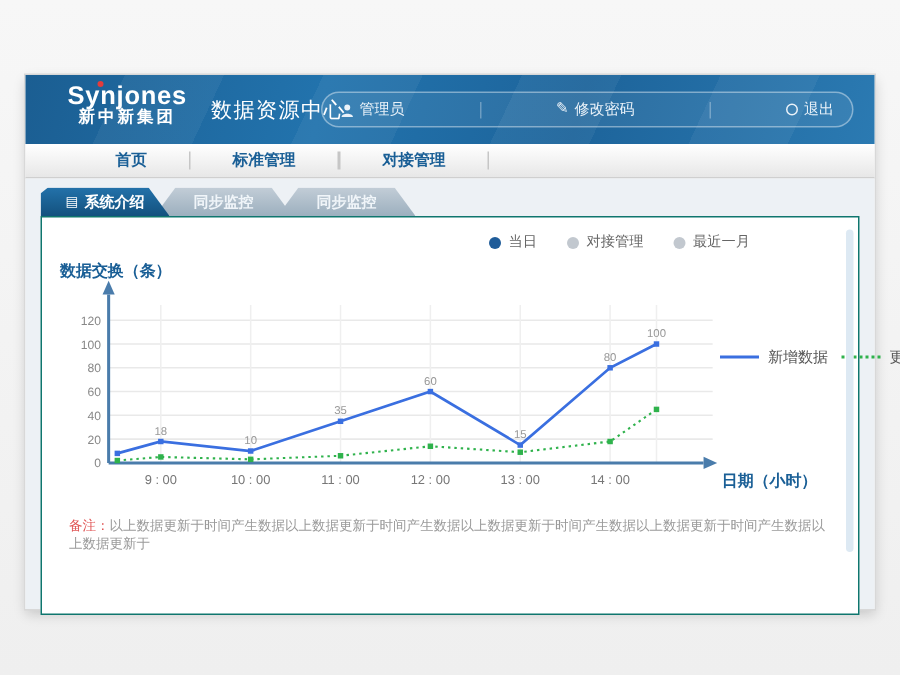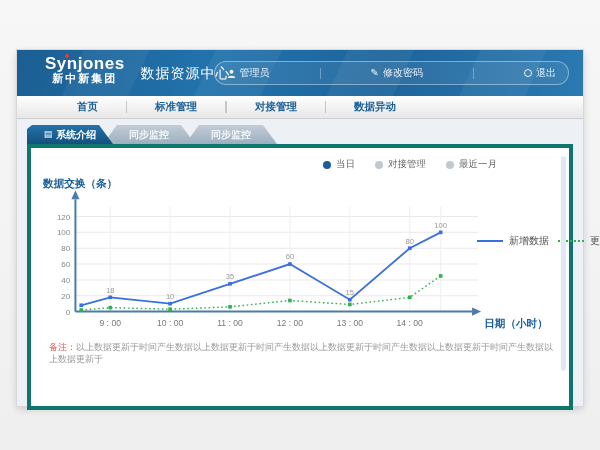--- a/index.html
+++ b/index.html
@@ -39,21 +39,21 @@
   .tab { display:flex; align-items:center; justify-content:center; gap:4px; font-size:10px; font-weight:bold;
          cursor:pointer; padding:0 8px; }
   .tab.active { width:86px; color:#fff; background:linear-gradient(#2372aa,#13517e); z-index:3;
          clip-path:polygon(0 100%, 0 4px, 5px 0, calc(100% - 14px) 0, 100% 100%); }
   .tab.inactive { width:92px; color:#f0f5f9; background:linear-gradient(#c2cdd7,#9cafbe); margin-left:-10px;
          clip-path:polygon(14px 0, calc(100% - 14px) 0, 100% 100%, 0 100%); }
   .tab.inactive:nth-child(3) { z-index:1; }
   .tab.inactive:nth-child(2) { z-index:2; }
   .tab-icon { font-size:9px; line-height:1; }
 
-  .panel { position:relative; margin:0 10px; height:266px; background:#fff; border:4px solid #0f766e; }
+  .panel { position:relative; margin:0 10px; height:266px; background:#fff; border:1px solid #0f766e; }
 
   .filter-row { position:absolute; top:10px; right:72px; display:flex; gap:20px; z-index:2; }
   .radio-opt { display:flex; align-items:center; gap:5px; font-size:9.5px; color:#666; cursor:pointer; }
   .radio-dot { width:8px; height:8px; border-radius:50%; background:#c2c8cf; }
   .radio-opt.selected .radio-dot { background:#1f5c99; }
 
   .chart-wrap { position:absolute; left:8px; right:8px; top:26px; height:172px; }
   .chart-wrap svg { width:100%; height:100%; display:block; }
   .legend { position:absolute; right:2px; top:60px; width:82px; display:flex; flex-direction:row; gap:9px; }
   .legend-item { display:flex; align-items:center; gap:6px; font-size:10px; color:#555; white-space:nowrap; }
@@ -102,21 +102,20 @@
     </div>
 
     <div class="nav">
       <div class="nav-item">首页</div>
       <div class="nav-sep"></div>
       <div class="nav-item">标准管理</div>
       <div class="nav-sep"></div>
       <div class="nav-sep"></div>
       <div class="nav-item">对接管理</div>
       <div class="nav-sep"></div>
-      <div class="nav-item">数据异动</div>
     </div>
 
     <div class="main">
       <div class="tabs">
         <div class="tab active">
           <span class="tab-icon">▤</span>
           <span>系统介绍</span>
         </div>
         <div class="tab inactive">
           <span>同步监控</span>

